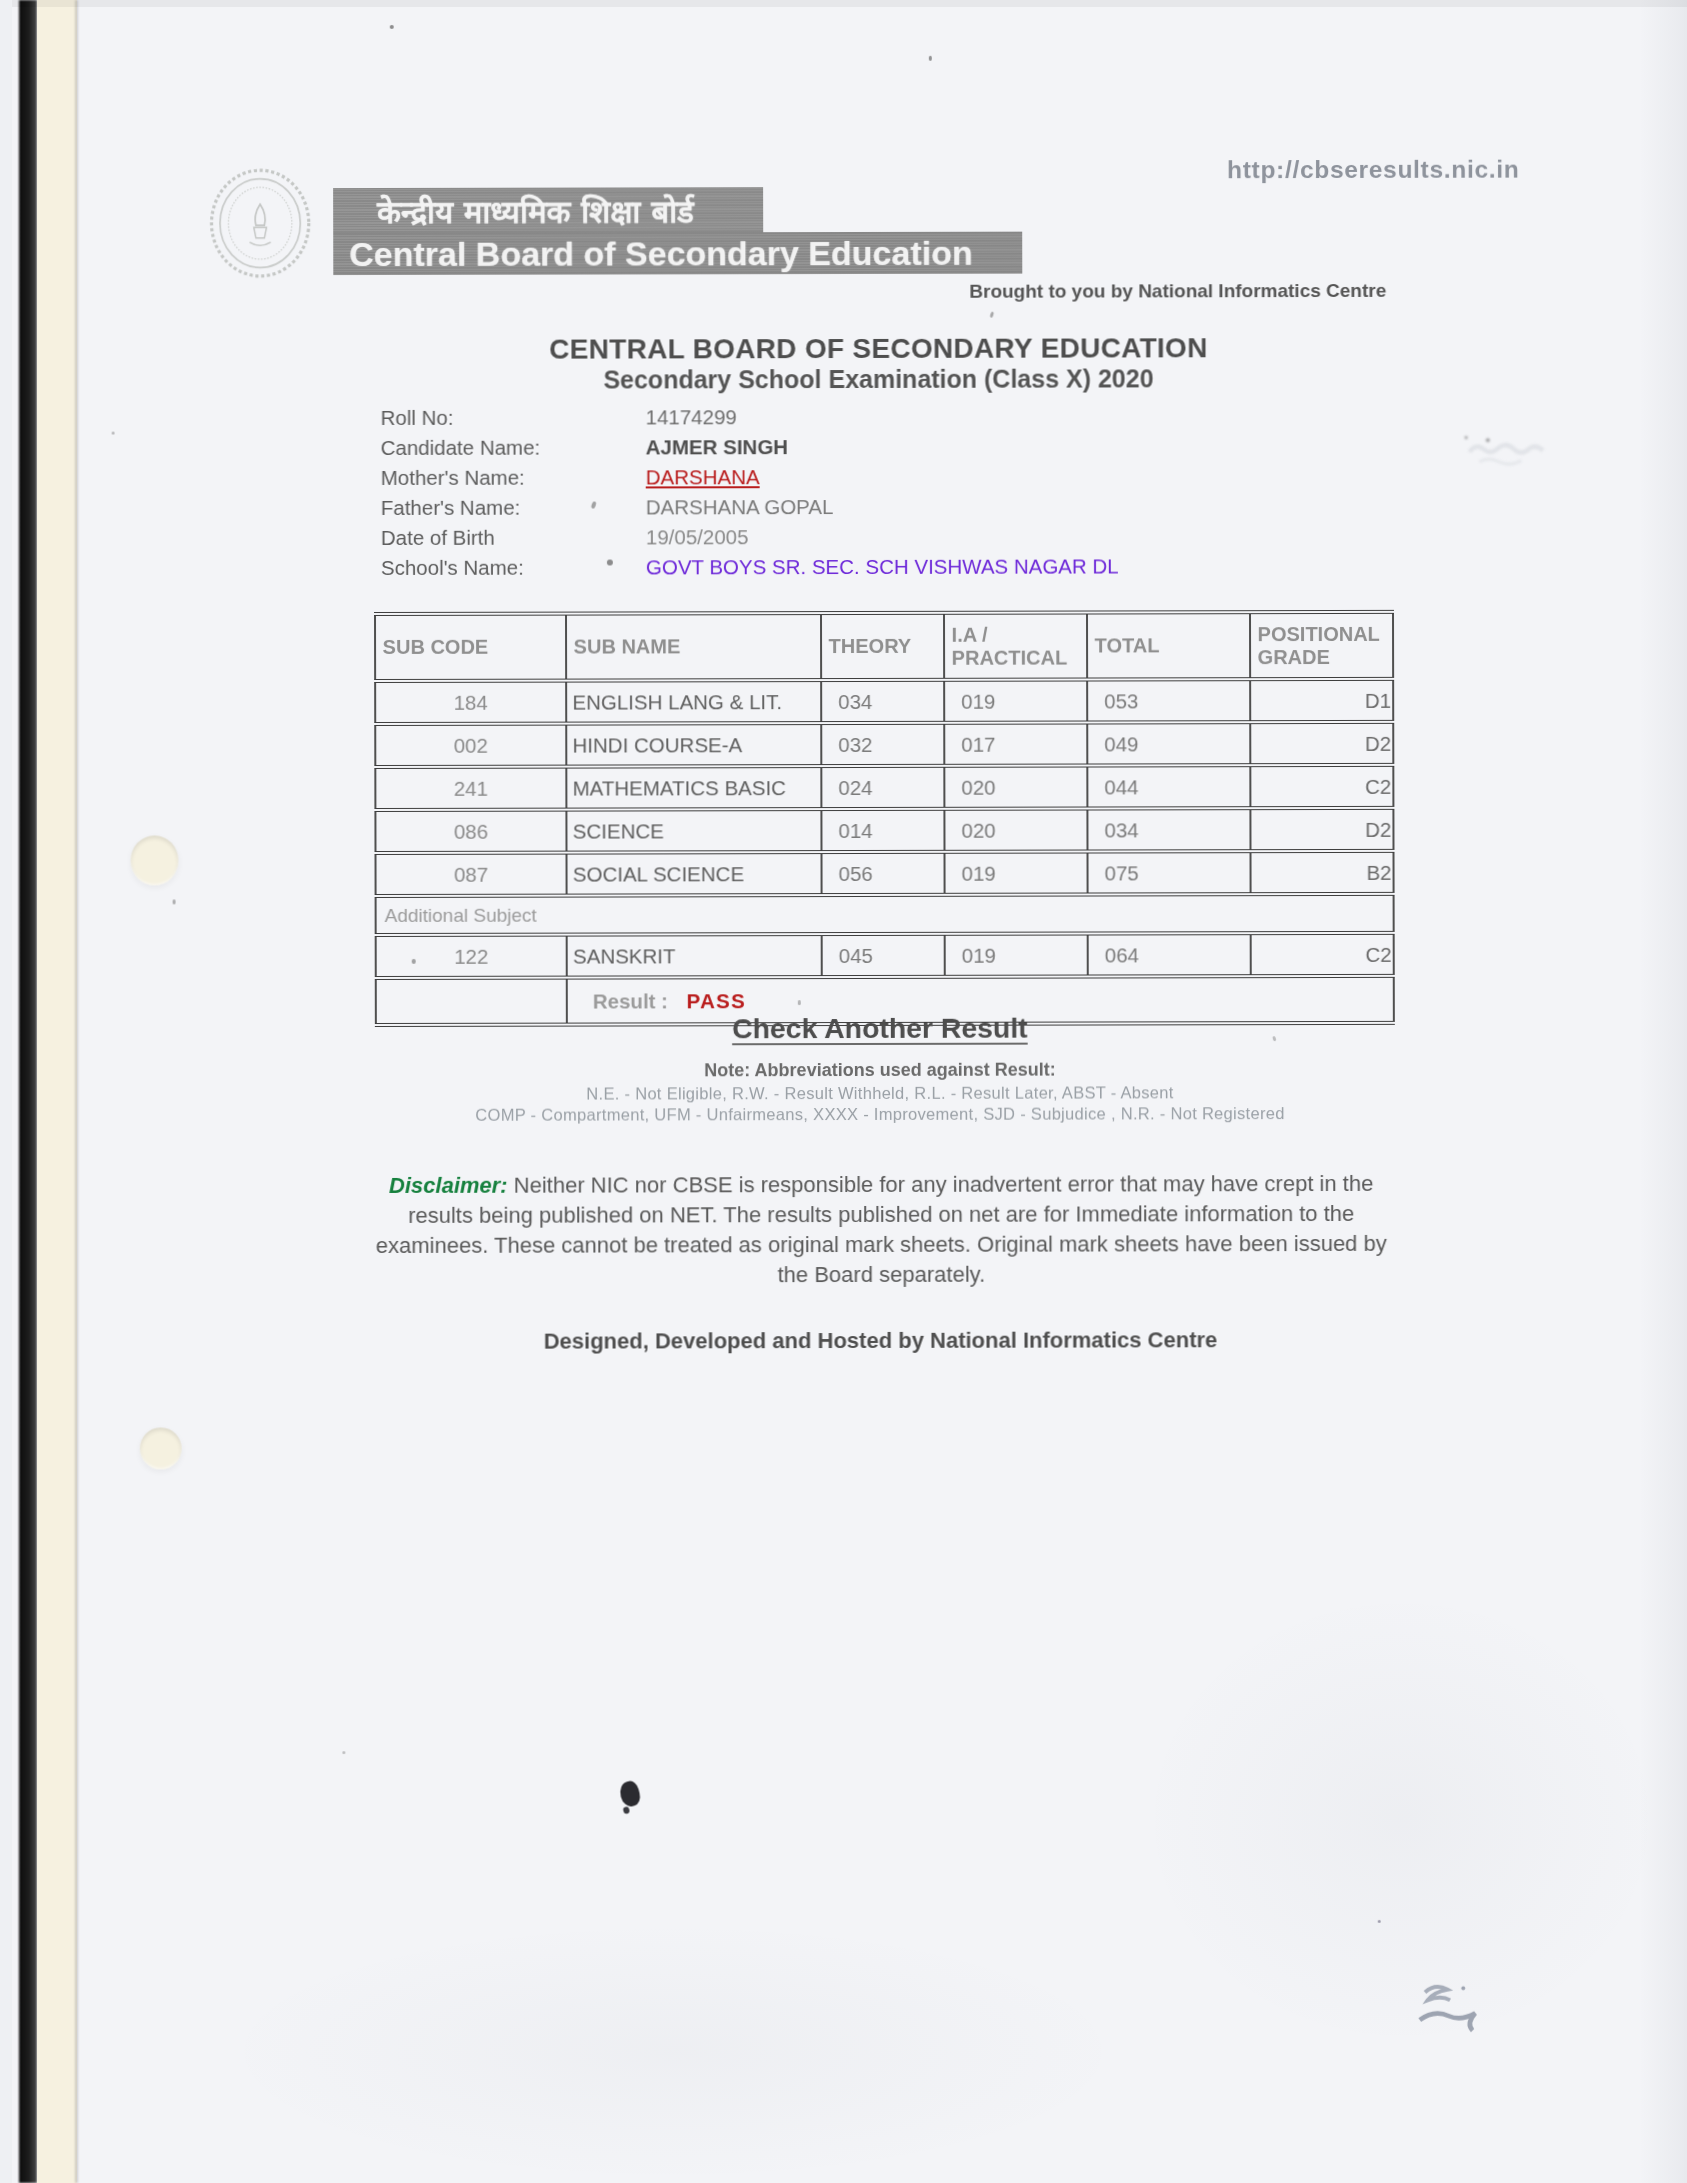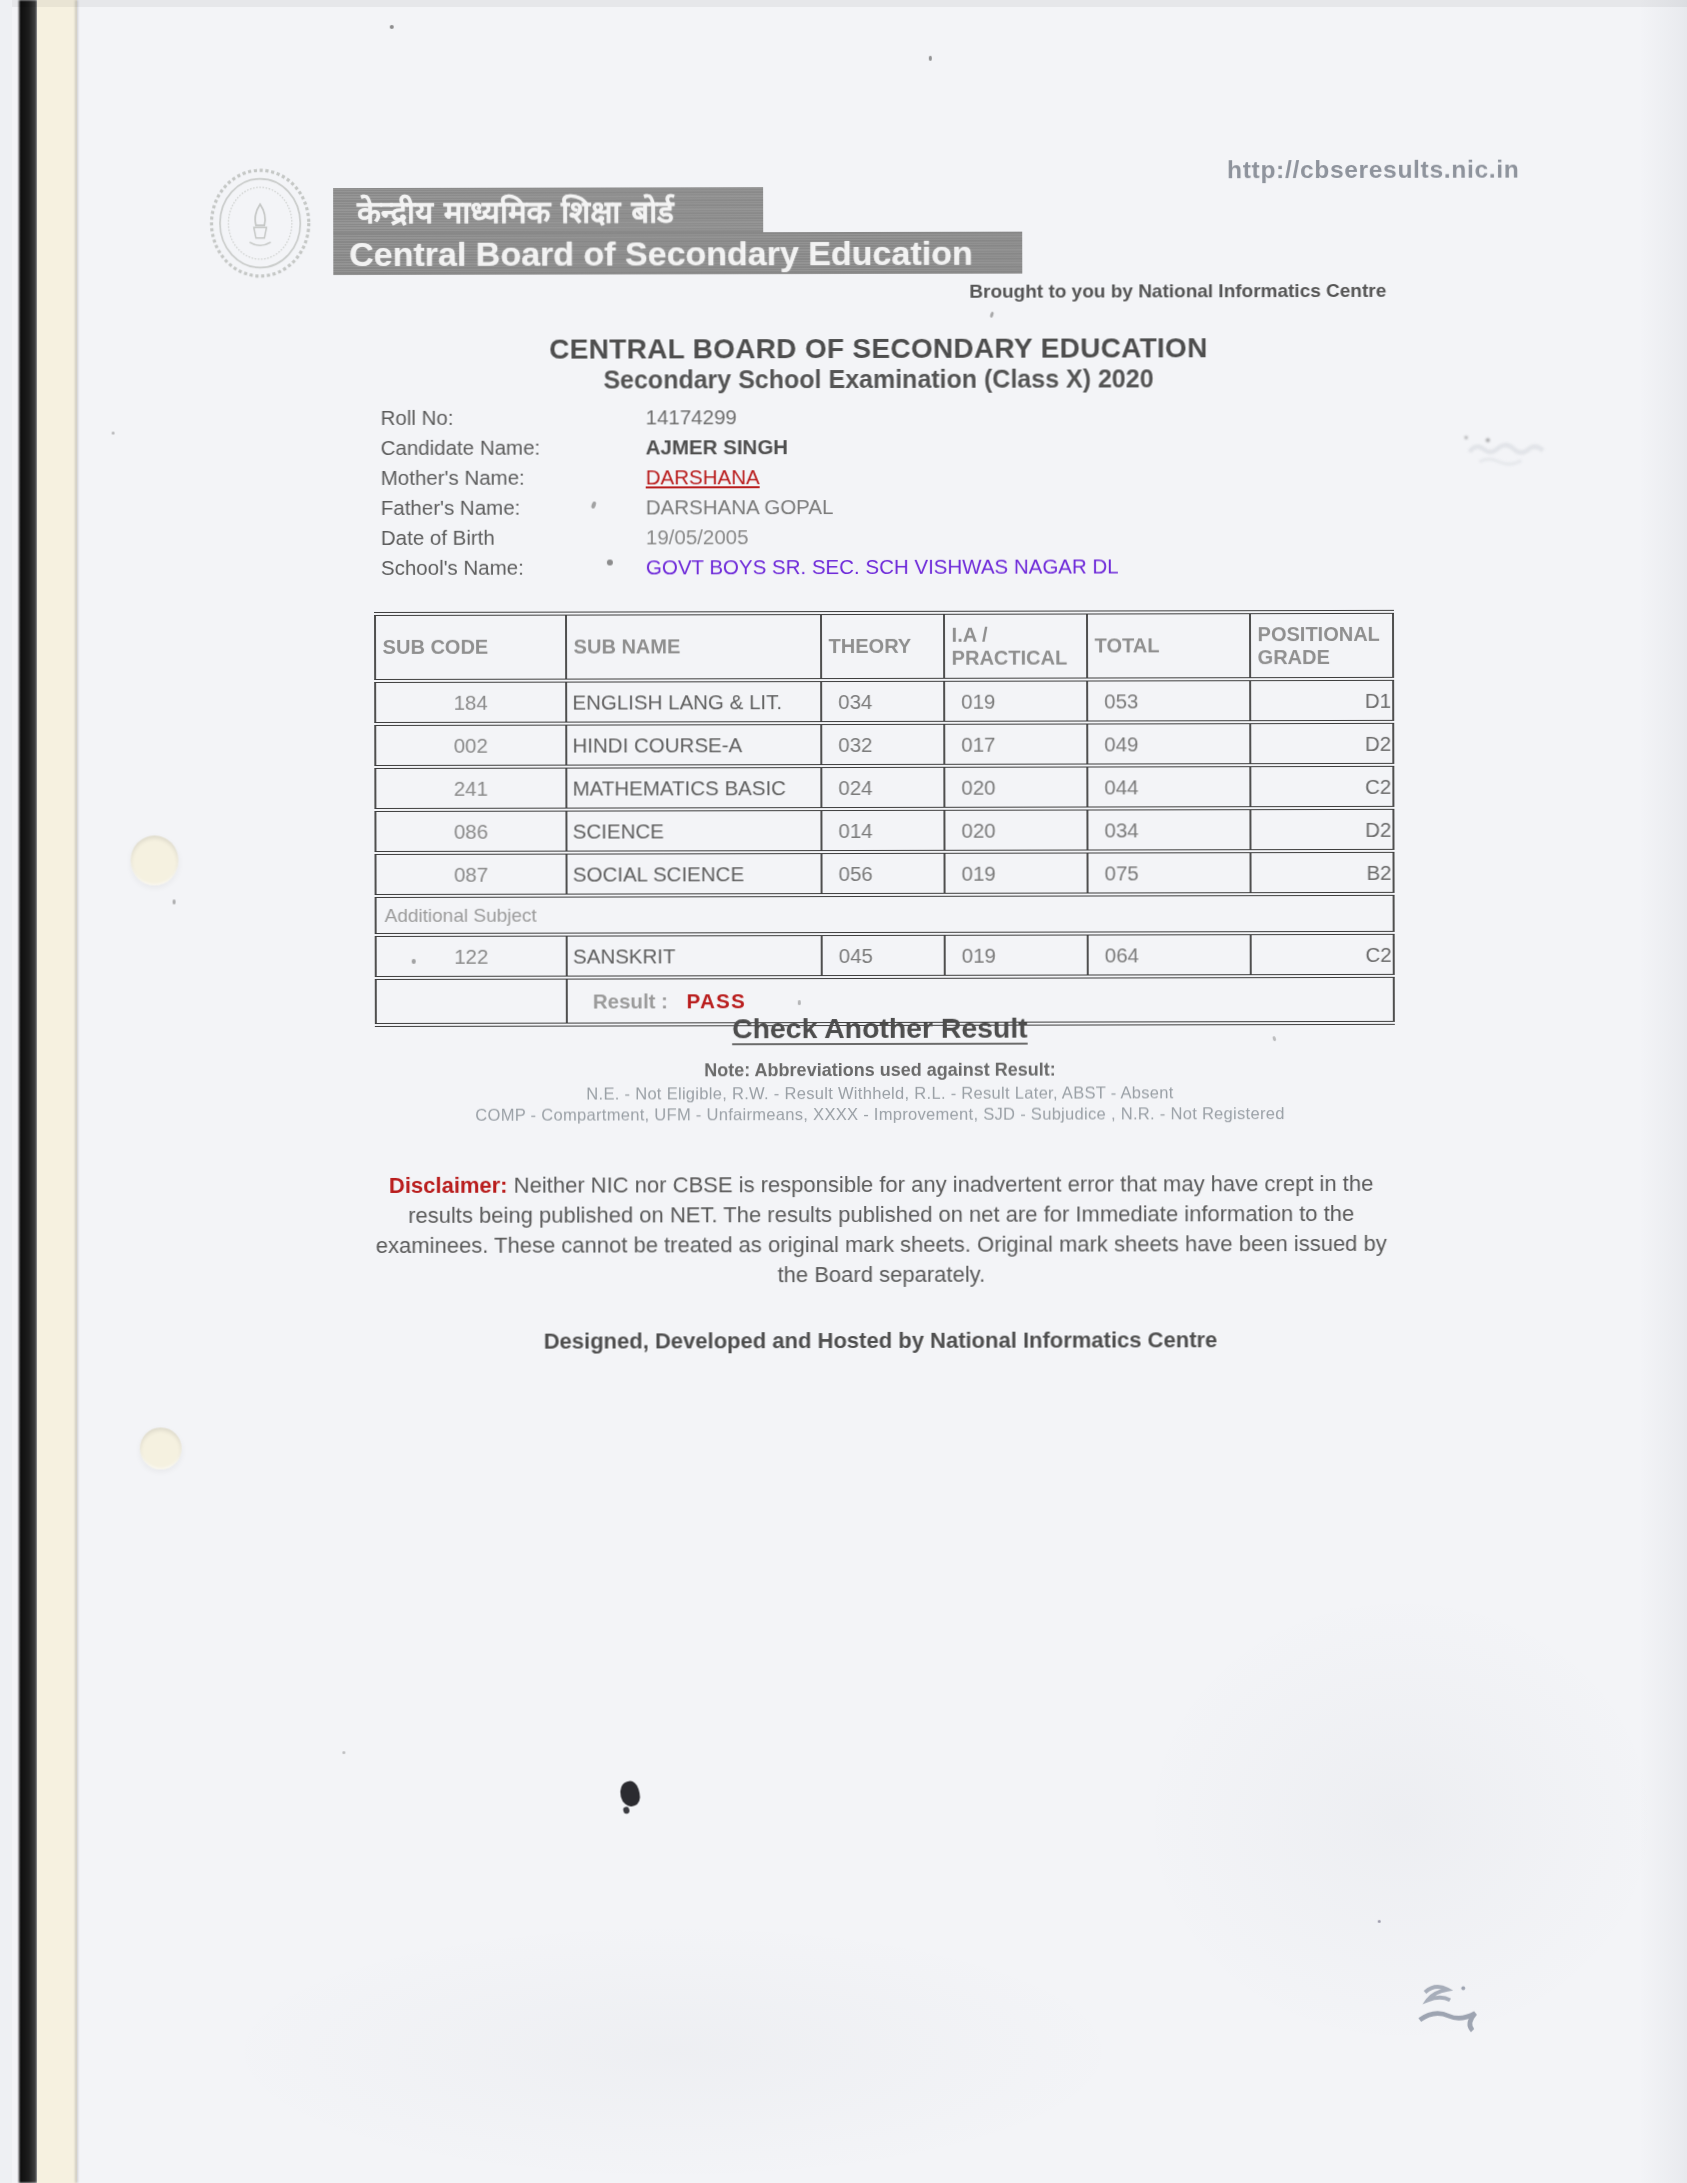--- a/index.html
+++ b/index.html
@@ -48,21 +48,21 @@
 
   .emblem { position:absolute; left:197px; top:167px; width:106px; height:111px; opacity:0.35; }
 
   .banner-hi {
     position:absolute; left:323px; top:187px; width:430px; height:46px;
     background:#8f8f8f;
     background-image:repeating-linear-gradient(0deg, rgba(255,255,255,0.06) 0 1.3px, rgba(0,0,0,0.04) 1.3px 2.6px);
     display:flex; align-items:center;
   }
   .banner-hi span {
-    padding-left:24px; color:#f3f3f3; font-weight:bold; font-size:31px;
+    padding-left:44px; color:#f3f3f3; font-weight:bold; font-size:31px;
     font-family:"DejaVu Sans","Liberation Sans",sans-serif;
     text-shadow:0 0 1.3px rgba(255,255,255,0.6);
   }
   .banner-en {
     position:absolute; left:323px; top:232px; width:689px; height:42px;
     background:#8d8d8d;
     background-image:repeating-linear-gradient(0deg, rgba(255,255,255,0.06) 0 1.3px, rgba(0,0,0,0.04) 1.3px 2.6px);
     display:flex; align-items:center;
   }
   .banner-en span {
@@ -120,21 +120,21 @@
     text-decoration-color:#6b6b6b;
   }
   .note-title { top:1060px; font-size:18px; font-weight:bold; color:#6a6a6a; }
   .abbrev1 { top:1084px; font-size:16.5px; color:#9aa0a6; letter-spacing:0.3px; }
   .abbrev2 { top:1105px; font-size:16.5px; color:#9aa0a6; letter-spacing:0.3px; }
 
   .disclaimer {
     position:absolute; left:361px; top:1170px; width:1016px; text-align:center;
     font-size:22px; color:#5a5a5a; line-height:30px;
   }
-  .disclaimer b { color:#b91c1c; }
+  .disclaimer b { color:#15803d;font-style:italic; }
   .designed { top:1328px; font-size:22px; font-weight:bold; color:#4f4f4f; }
 
   .punch {
     position:absolute; border-radius:50%; background:#f5f1e0;
     box-shadow: inset 0 2.6px 4.6px rgba(0,0,0,0.10), inset 0 -1.3px 2.6px rgba(255,255,255,0.7), 0 2.6px 6.6px rgba(0,0,0,0.05);
   }
   #punch1 { left:119px; top:834px; width:48px; height:50px; }
   #punch2 { left:127px; top:1426px; width:42px; height:42px; }
 
   .ink-blob {

